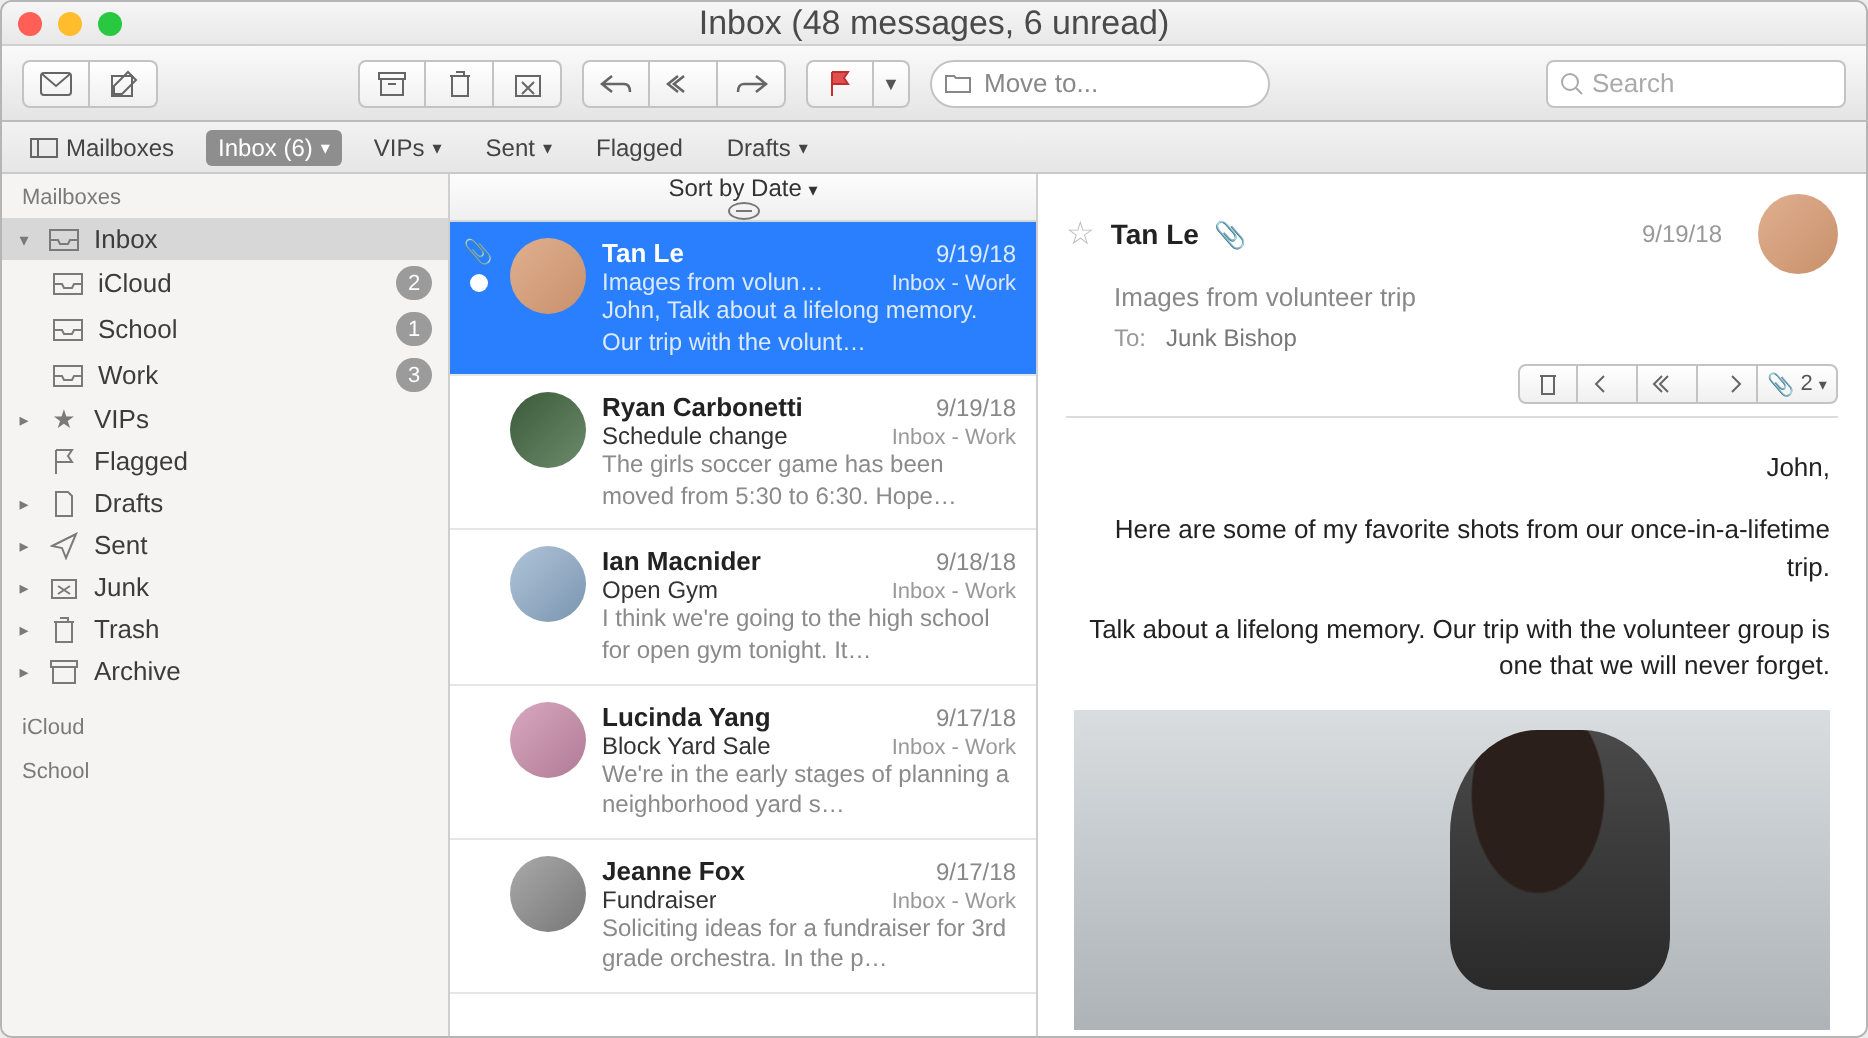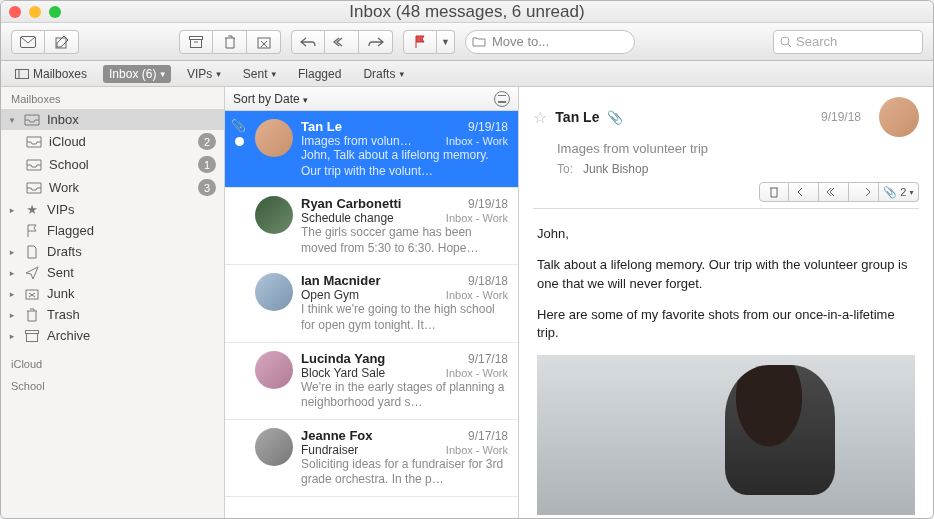--- a/index.html
+++ b/index.html
@@ -23,21 +23,21 @@
 .sidebar { width:224px; background:#f6f4f2; border-right:1px solid #cfcfcf; overflow:hidden; font-size:13px; color:#3c3c3c;}
 .sb-hdr { padding:6px 10px 4px; color:#7a7a7a; font-size:11px;}
 .sb-item { display:flex; align-items:center; padding:3px 8px 3px 6px; gap:6px;}
 .sb-item.sel { background:#d7d7d7;}
 .sb-item .tri { width:10px; font-size:9px; color:#7a7a7a; text-align:center;}
 .sb-ico { width:18px; color:#7a7a7a; display:flex; justify-content:center;}
 .sb-item .lbl { flex:1; }
 .sb-badge { background:#9b9b9b; color:#fff; border-radius:9px; font-size:11px; min-width:18px; height:17px; display:flex; align-items:center; justify-content:center; padding:0 5px;}
 .sub { padding-left: 24px; }
 .msglist { width:294px; background:#fff; border-right:1px solid #cfcfcf; display:flex; flex-direction:column; overflow:hidden;}
-.sortbar { height:24px; background:linear-gradient(#fdfdfd,#efefef); border-bottom:1px solid #d6d6d6; display:flex; align-items:center; padding:0 8px; font-size:12px; color:#333; justify-content:space-between;}
+.sortbar { height:24px; background:linear-gradient(#fdfdfd,#efefef); border-bottom:1px solid #d6d6d6; display:flex; align-items:center; padding:0 8px; font-size:12px; color:#333; justify-content:space-between;flex-direction:column;}
 .filter-ico { width:16px;height:16px; border:1.3px solid #777; border-radius:50%; position:relative;}
 .filter-ico:before{content:"";position:absolute;left:3px;right:3px;top:3px;height:1.3px;background:#777;}
 .filter-ico:after{content:"";position:absolute;left:3px;right:3px;bottom:3px;height:1.3px;background:#777;}
 .msgs { flex:1; overflow:hidden;}
 .msg { display:flex; padding:8px 10px 8px 6px; gap:8px; border-bottom:1px solid #e6e6e6; position:relative;}
 .msg.sel { background:#2a7fff; color:#fff; }
 .msg.sel .meta, .msg.sel .sub2, .msg.sel .preview, .msg.sel .tag { color:#dbe9ff; }
 .attcol { width:16px; display:flex; flex-direction:column; align-items:center; gap:4px; color:#8a8a8a; font-size:12px;}
 .msg.sel .attcol { color:#dbe9ff;}
 .dot { width:9px; height:9px; border-radius:50%; background:#2a7fff; display:block;}
@@ -59,21 +59,21 @@
 .rsender { font-weight:600; font-size:14px; color:#222;}
 .clip { color:#666; font-size:13px;}
 .rdate { margin-left:auto; color:#999; font-size:12px;}
 .rav { width:40px;height:40px;border-radius:50%; background:linear-gradient(135deg,#e0b090,#c8906b); margin-left:10px;}
 .rsubj { color:#888; font-size:13px; margin:4px 0 6px 24px;}
 .rto { color:#777; font-size:12px; margin-left:24px; display:flex; gap:10px;align-items:flex-end;}
 .rto .lab{color:#999;}
 .ractions { display:flex; justify-content:flex-end; gap:0; margin:6px 0; }
 .ractions .tgrp .tbtn { min-width:30px; height:20px; font-size:11px;}
 .rdivider { height:1px; background:#dcdcdc; margin:2px 0 0;}
-.rbody { padding:10px 18px; font-size:13px; color:#222; line-height:1.45; flex:1; overflow:hidden;}
+.rbody { padding:10px 18px; font-size:13px; color:#222; line-height:1.45; flex:1; overflow:hidden;text-align:right;}
 .rbody p { margin-bottom:12px;}
 .rimg { height:160px; background:linear-gradient(180deg,#d9dde0 0%, #c7ccd0 40%, #aeb3b7 100%); position:relative; margin-top:8px;}
 .rimg:before { content:""; position:absolute; right:80px; top:10px; width:110px; height:130px; background:radial-gradient(ellipse at 40% 25%, #2a1f1a 0%, #2a1f1a 35%, transparent 36%), linear-gradient(#4a4a4a,#2a2a2a); border-radius:40% 40% 20% 20%;}
 svg { display:block; }
 </style>
 </head>
 <body>
 
 <div class="titlebar">
   <div class="traffic">
@@ -428,18 +428,18 @@
               <span>📎</span>
               <span>2</span>
               <span style="font-size:8px">▾</span>
             </div>
         </div>
       </div>
       <div class="rdivider"></div>
     </div>
     <div class="rbody" id="rbody">
         <p>John,</p>
+        <p>Here are some of my favorite shots from our once-in-a-lifetime trip.</p>
         <p>Talk about a lifelong memory. Our trip with the volunteer group is one that we will never forget.</p>
-        <p>Here are some of my favorite shots from our once-in-a-lifetime trip.</p>
         <div class="rimg"></div>
       </div>
   </div>
 </div>
 
 </body></html>

